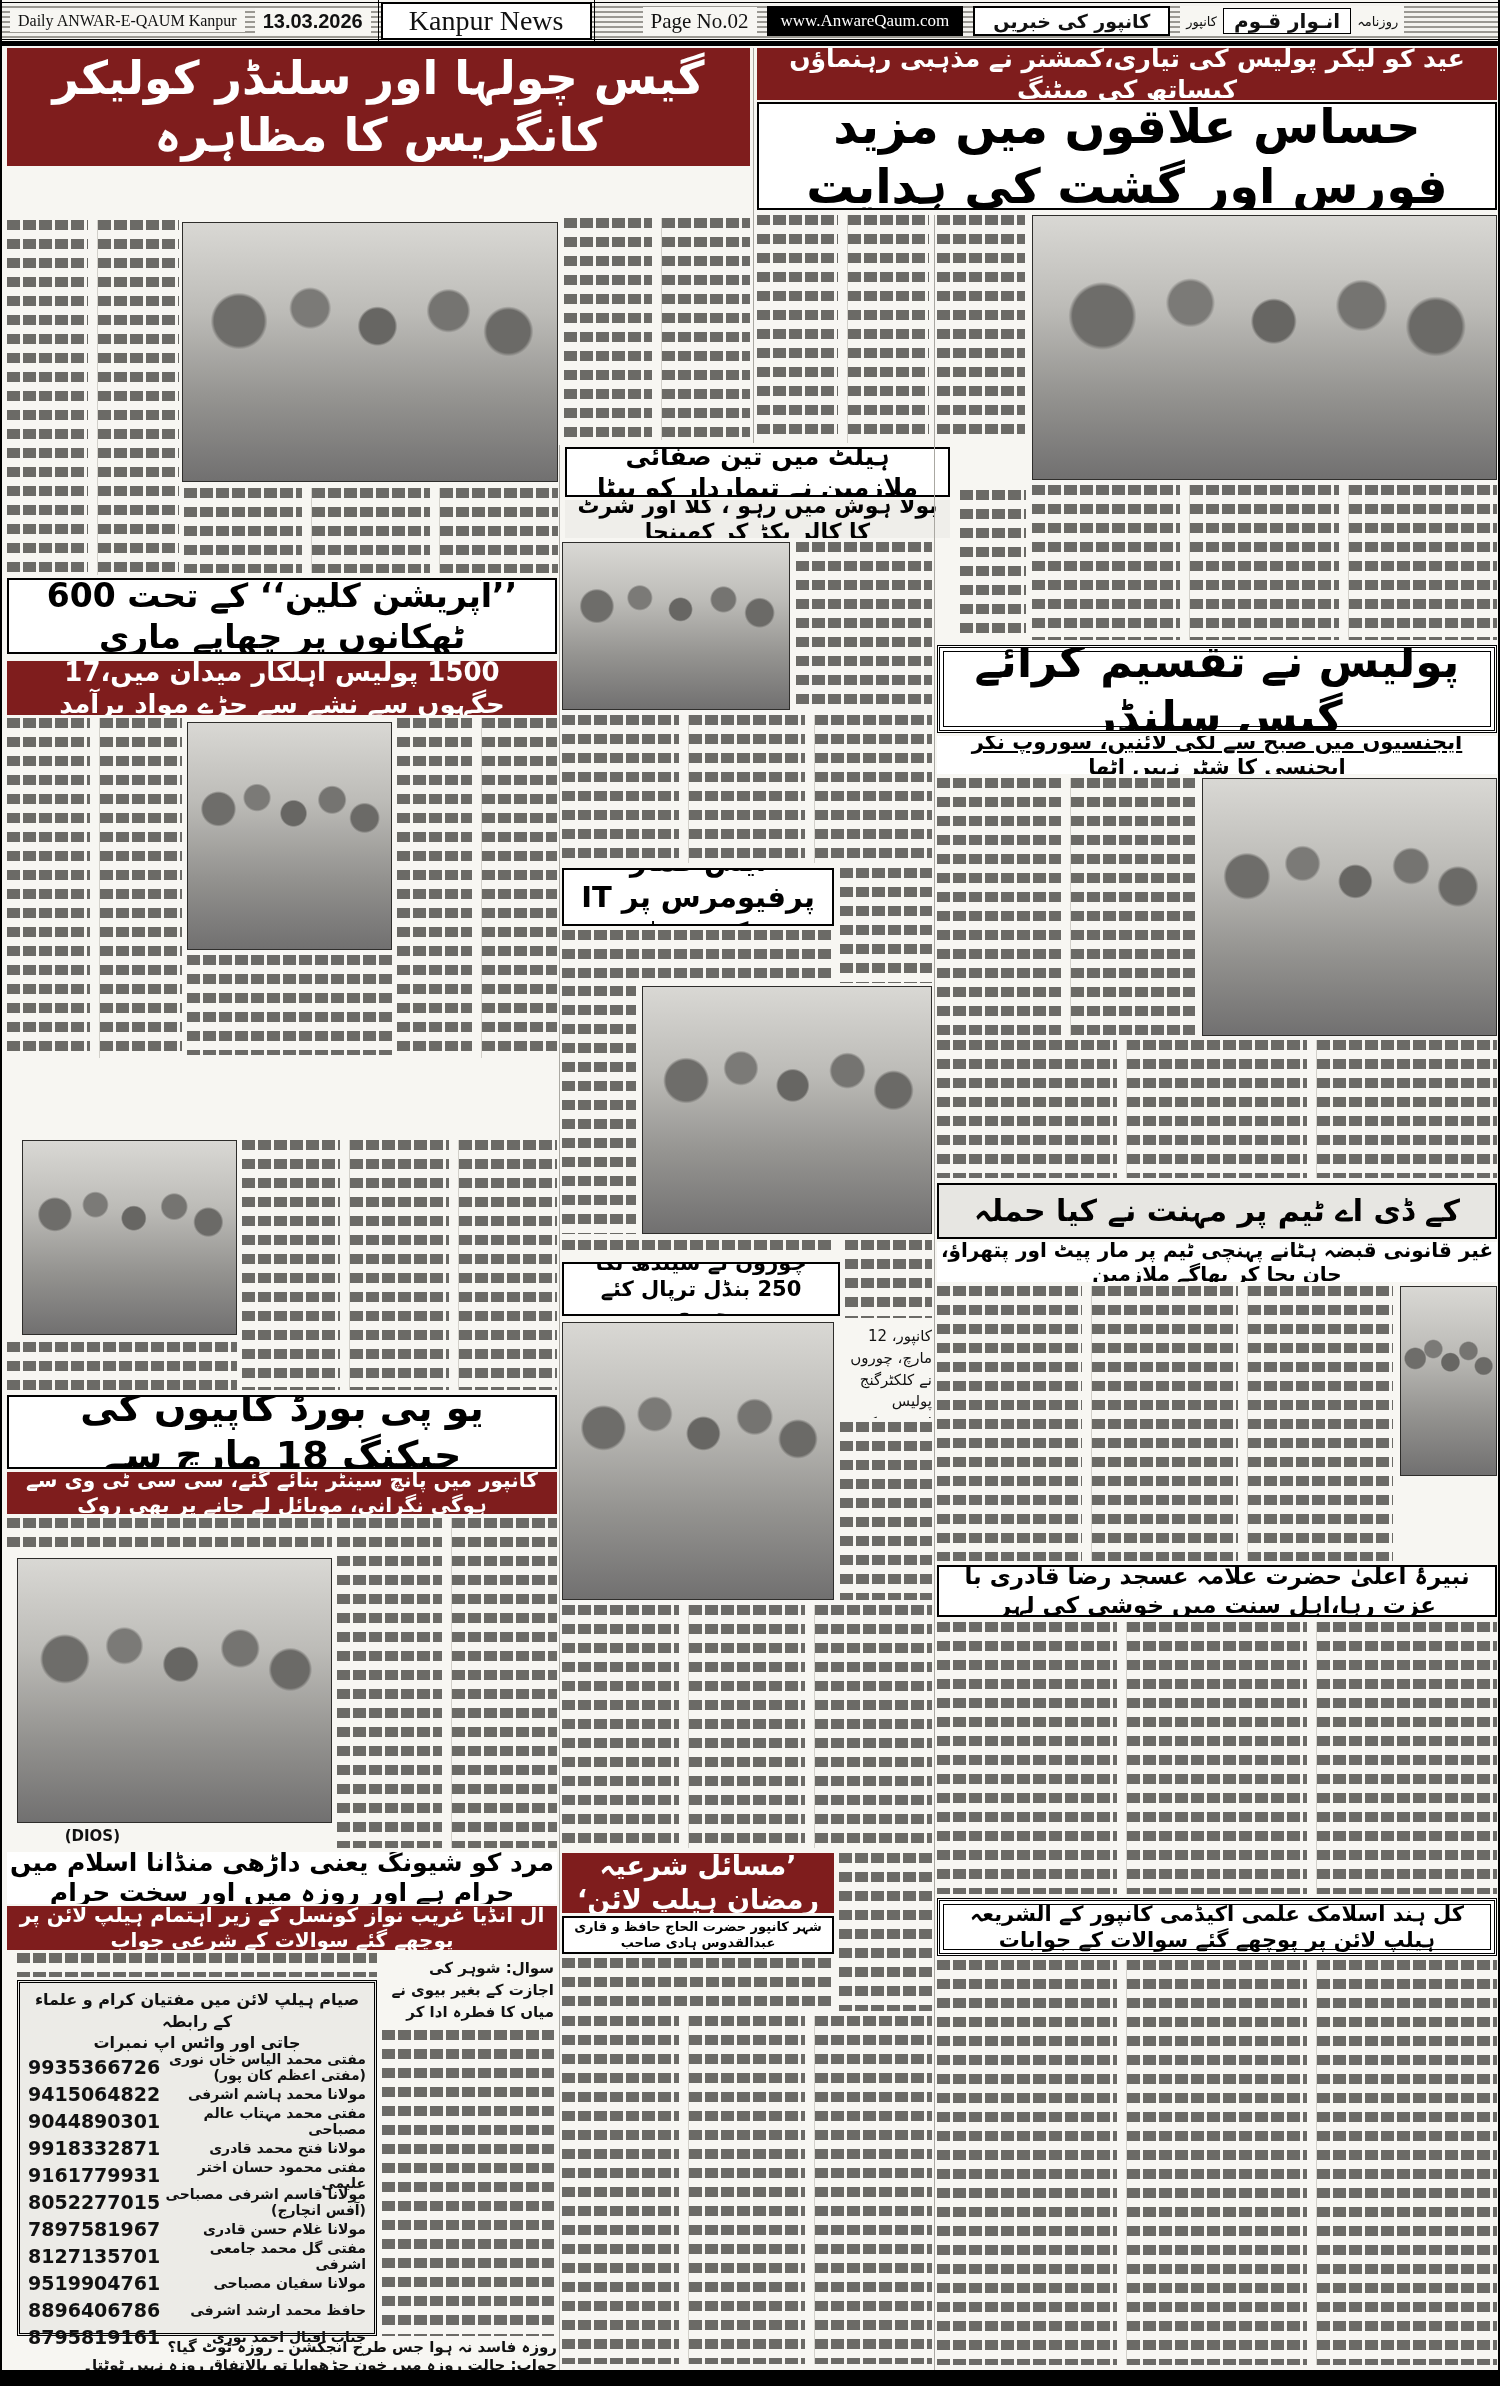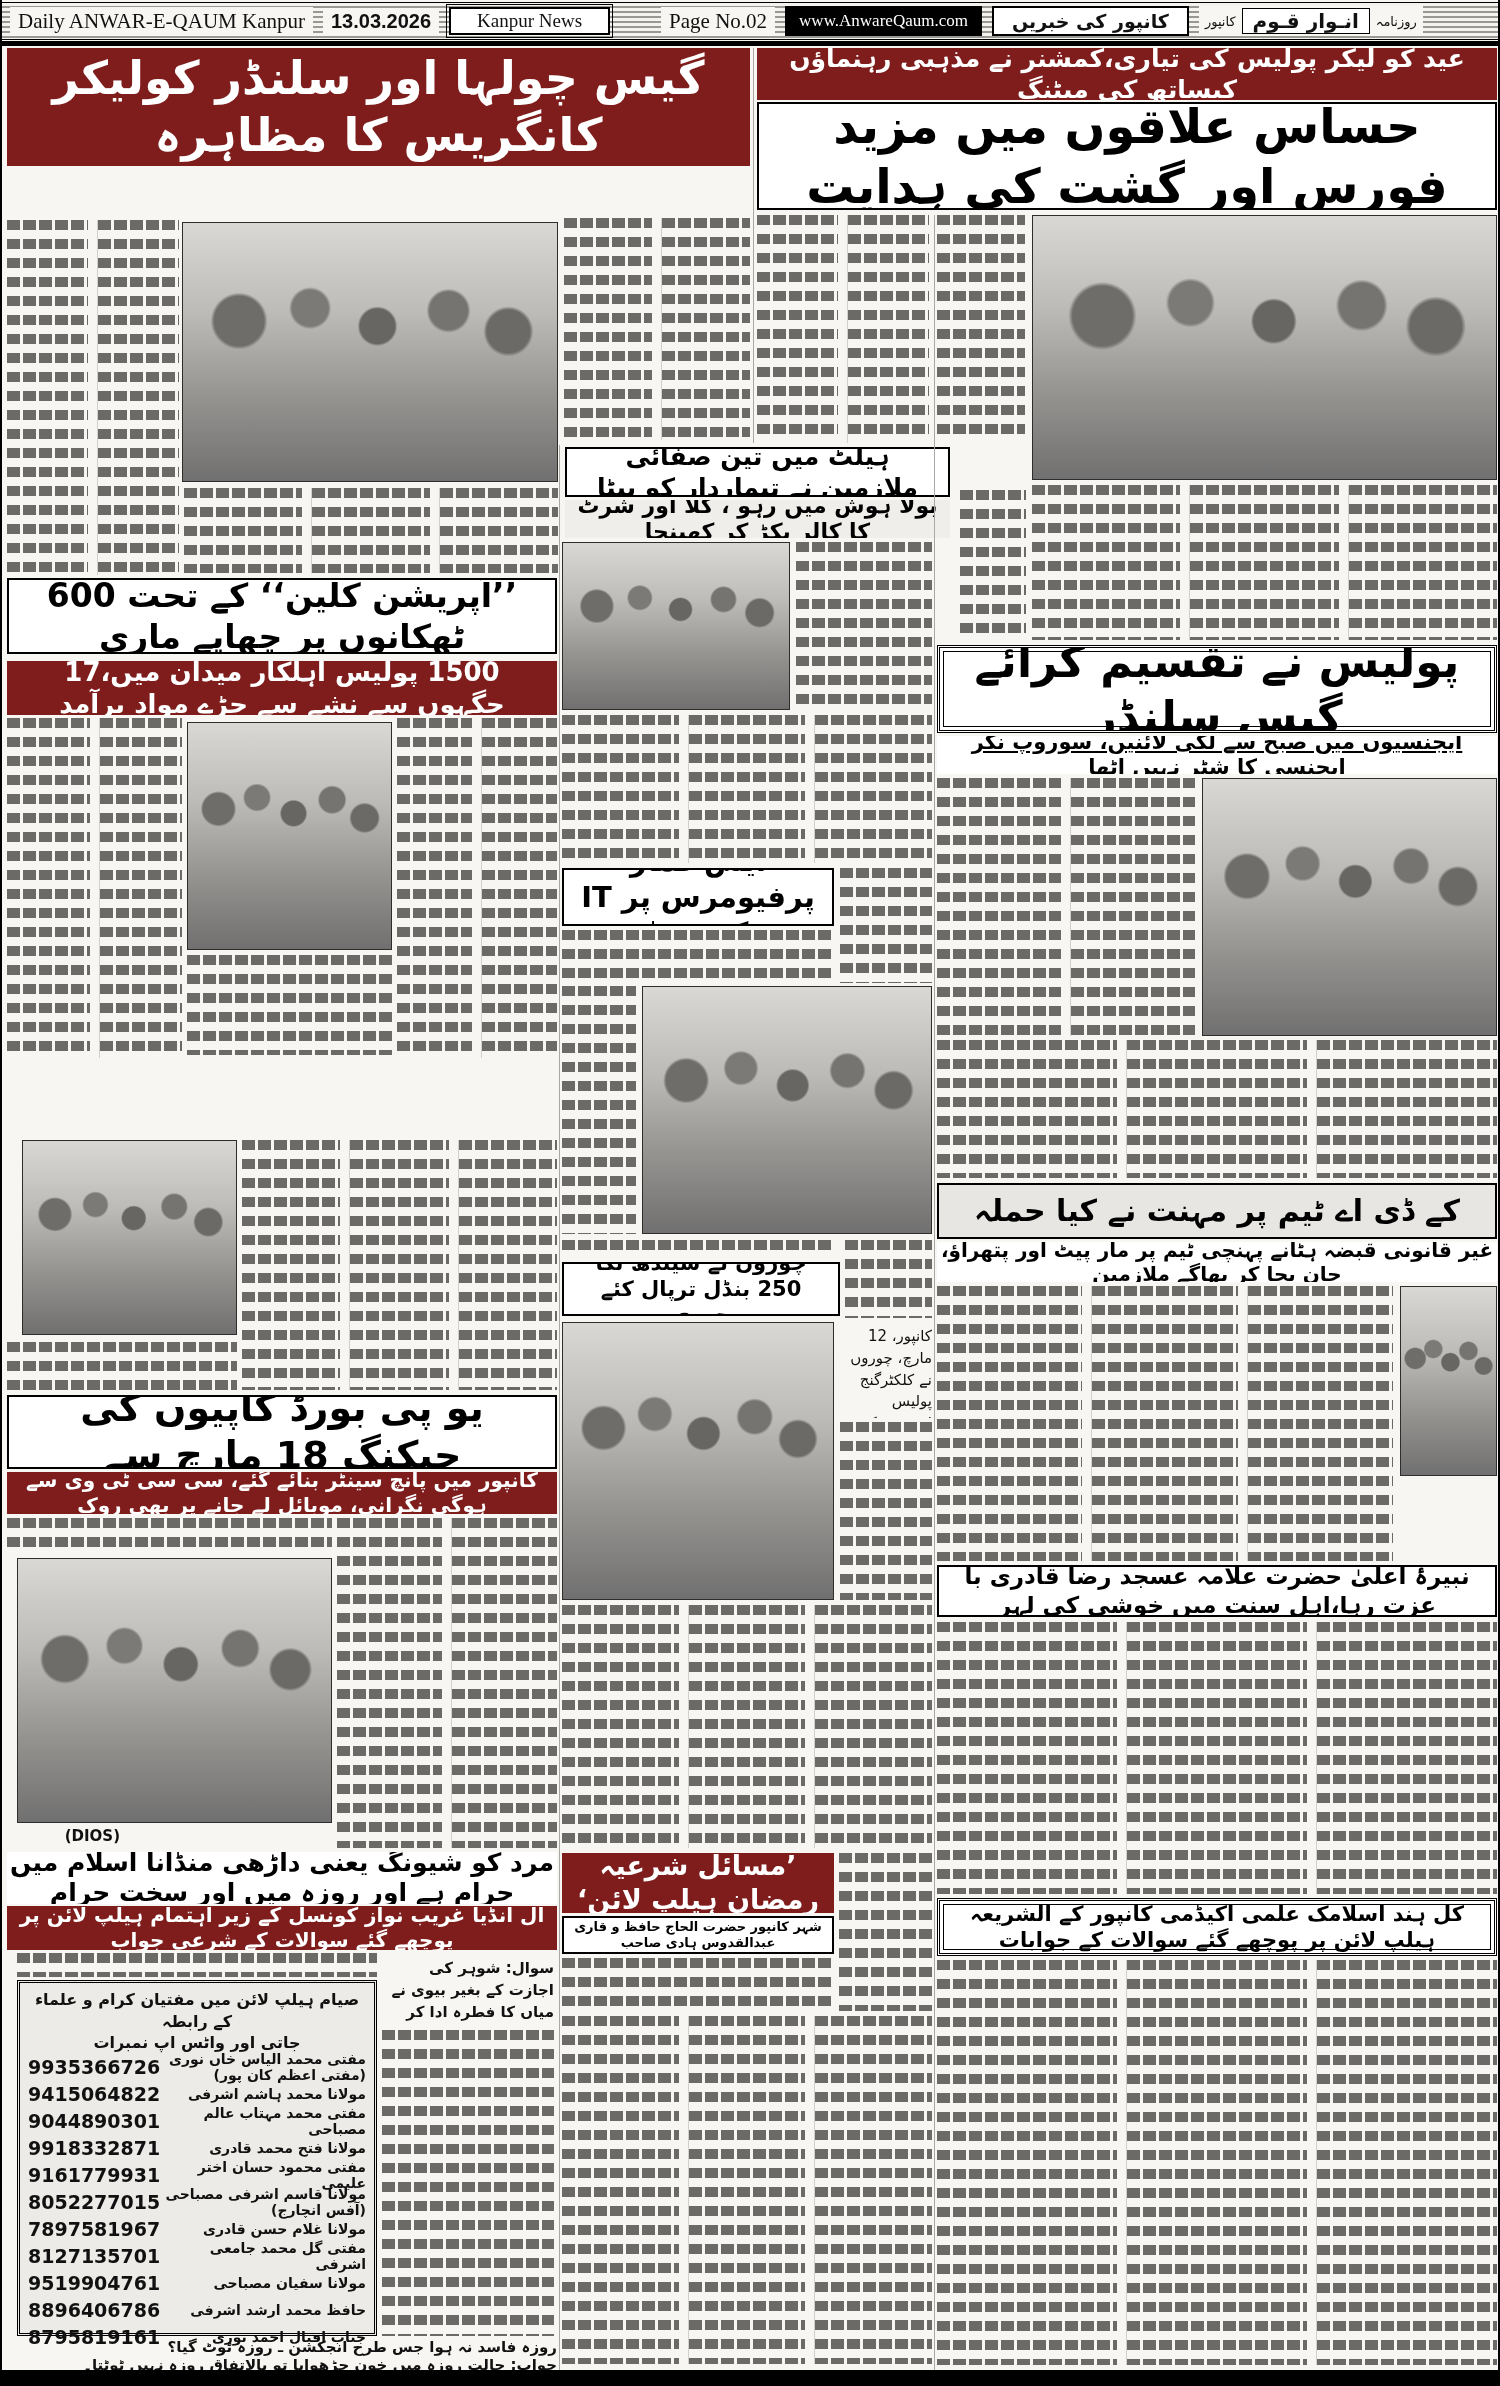--- a/index.html
+++ b/index.html
@@ -5,23 +5,23 @@
   html,body{margin:0;padding:0;background:#888;}
   .page{position:relative;width:1500px;height:2386px;margin:0 auto;background:#f7f6f2;
         font-family:"DejaVu Sans",sans-serif;color:#111;overflow:hidden;
         border-left:2px solid #000;border-right:2px solid #000;box-sizing:border-box;}
   .abs{position:absolute;box-sizing:border-box;}
   
   .hdr{left:0;top:2px;width:1500px;height:38px;display:flex;align-items:center;gap:10px;
        padding:0 8px;background:repeating-linear-gradient(to bottom,#f4f3ef 0 3px,#9a9892 3px 5px);
        border-top:1px solid #000;border-bottom:1px solid #000;}
   .hseg{background:#f7f6f2;padding:2px 8px;white-space:nowrap;}
-  .h-title{font-family:"Liberation Serif",serif;font-size:21px;}
+  .h-title{font-family:"Liberation Serif",serif;font-size:16px;}
   .h-date{font-weight:bold;font-size:20px;font-family:"Liberation Sans",sans-serif;}
-  .h-box{font-family:"Liberation Serif",serif;font-size:19px;border:2px solid #000;outline:1px solid #000;
+  .h-box{font-family:"Liberation Serif",serif;font-size:28px;border:2px solid #000;outline:1px solid #000;
          outline-offset:2px;padding:1px 26px;background:#fff;}
   .h-page{font-family:"Liberation Serif",serif;font-size:21px;margin-left:41px;}
   .h-site{background:#000;color:#fff;font-family:"Liberation Serif",serif;font-size:17px;padding:5px 14px;}
   .h-ubox{direction:rtl;font-weight:bold;font-size:19px;border:2px solid #000;padding:2px 18px;background:#fff;}
   .h-right{display:flex;align-items:center;gap:6px;direction:rtl;background:#f7f6f2;padding:2px 6px;}
   .h-brand{font-weight:bold;font-size:20px;border:1px solid #000;padding:0 10px;background:#fff;}
   .h-sm{font-size:13px;}
   .rule-top{left:0;top:41px;width:1500px;height:5px;background:#000;}
   
   .u{direction:rtl;text-align:center;}

